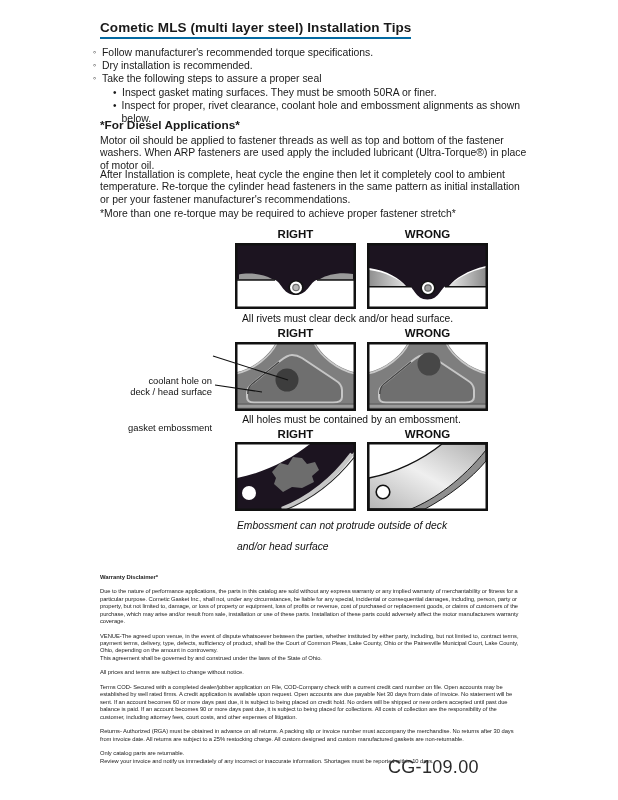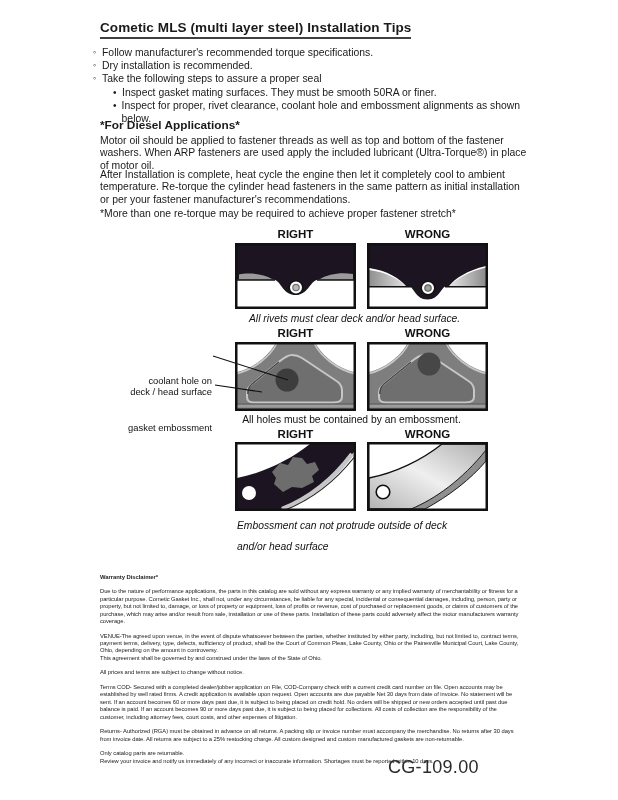--- a/index.html
+++ b/index.html
@@ -3,21 +3,21 @@
 <meta charset="utf-8">
 <style>
   html,body{margin:0;padding:0;background:#e8e8e8;}
   .page{
     position:relative;width:618px;height:800px;background:#ffffff;
     font-family:"Liberation Sans","DejaVu Sans",sans-serif;color:#1a1a1a;
     overflow:hidden;margin:0 auto;
   }
   .title{
     position:absolute;left:100px;top:20px;font-size:13.5px;font-weight:bold;
-    border-bottom:2px solid #404040;padding-bottom:2px;letter-spacing:0.1px;
+    border-bottom:2px solid #0369a1;padding-bottom:2px;letter-spacing:0.1px;
   }
   .bullets{position:absolute;left:93px;top:46px;font-size:10.4px;line-height:13.2px;width:440px;}
   .b1{display:flex;}
   .b1 .m{width:9px;font-size:9px;line-height:13.2px;}
   .b2{display:flex;margin-left:20px;}
   .b2 .m{width:9px;font-size:10px;line-height:13.2px;}
   .diesel-head{position:absolute;left:100px;top:118px;font-size:11.8px;font-weight:bold;}
   .para{position:absolute;left:100px;width:428px;font-size:10.4px;line-height:12.4px;}
   .p1{top:135px;}
   .p2{top:169px;}
@@ -106,21 +106,21 @@
       <path d="M82,43 C89,36 102,28.5 119,24.5 L119,43 Z" fill="url(#gwR)"></path>
       <path d="M2,2 H119 V23 C100,27.5 88,35.5 82,43 L80,43 C74,43 73,56.5 60.5,56.5 C48,56.5 47,43 41,43 L39,43 C33,35.5 20,27.5 2,25 Z" fill="#1c1420"></path>
       <line x1="2" y1="43.8" x2="44" y2="43.8" stroke="#111" stroke-width="1.6"></line>
       <line x1="78" y1="43.8" x2="119" y2="43.8" stroke="#111" stroke-width="1.6"></line>
       <circle cx="61" cy="45" r="6.8" fill="#ffffff" stroke="#111" stroke-width="1.6"></circle>
       <circle cx="61" cy="45" r="3.2" fill="#9f9f9f" stroke="#5f5f5f" stroke-width="1.2"></circle>
       <rect x="1.25" y="1.25" width="118.5" height="63.5" fill="none" stroke="#111" stroke-width="2.5"></rect>
     </svg>
   </div>
 
-  <div class="cap" style="left:249px;top:313px;font-style:italic;">All rivets must clear deck and/or head surface.</div>
+  <div class="cap" style="left:242px;top:313px;">All rivets must clear deck and/or head surface.</div>
 
   <div class="lbl" style="left:235px;top:327px;">RIGHT</div>
   <div class="lbl" style="left:367px;top:327px;">WRONG</div>
 
   <div class="ann" style="top:344px;margin-top:32px;">coolant hole on
 deck / head surface</div>
   <div class="ann" style="top:379px;margin-top:44px;">gasket embossment</div>
 
   <svg class="leader" width="95" height="48" viewBox="0 0 95 48">
     <line x1="8" y1="6" x2="83" y2="30" stroke="#111" stroke-width="1.1"></line>

